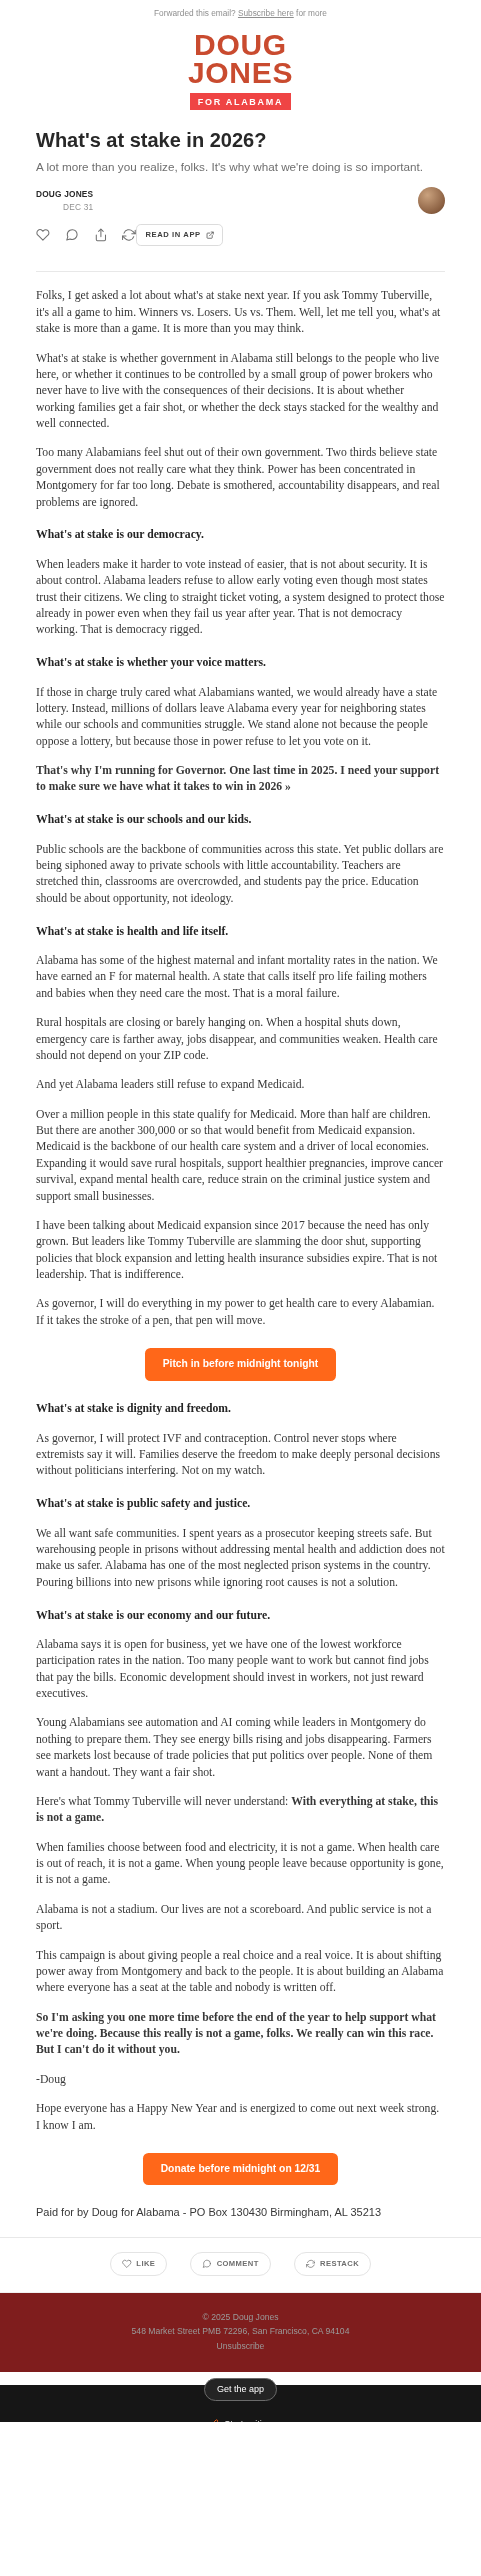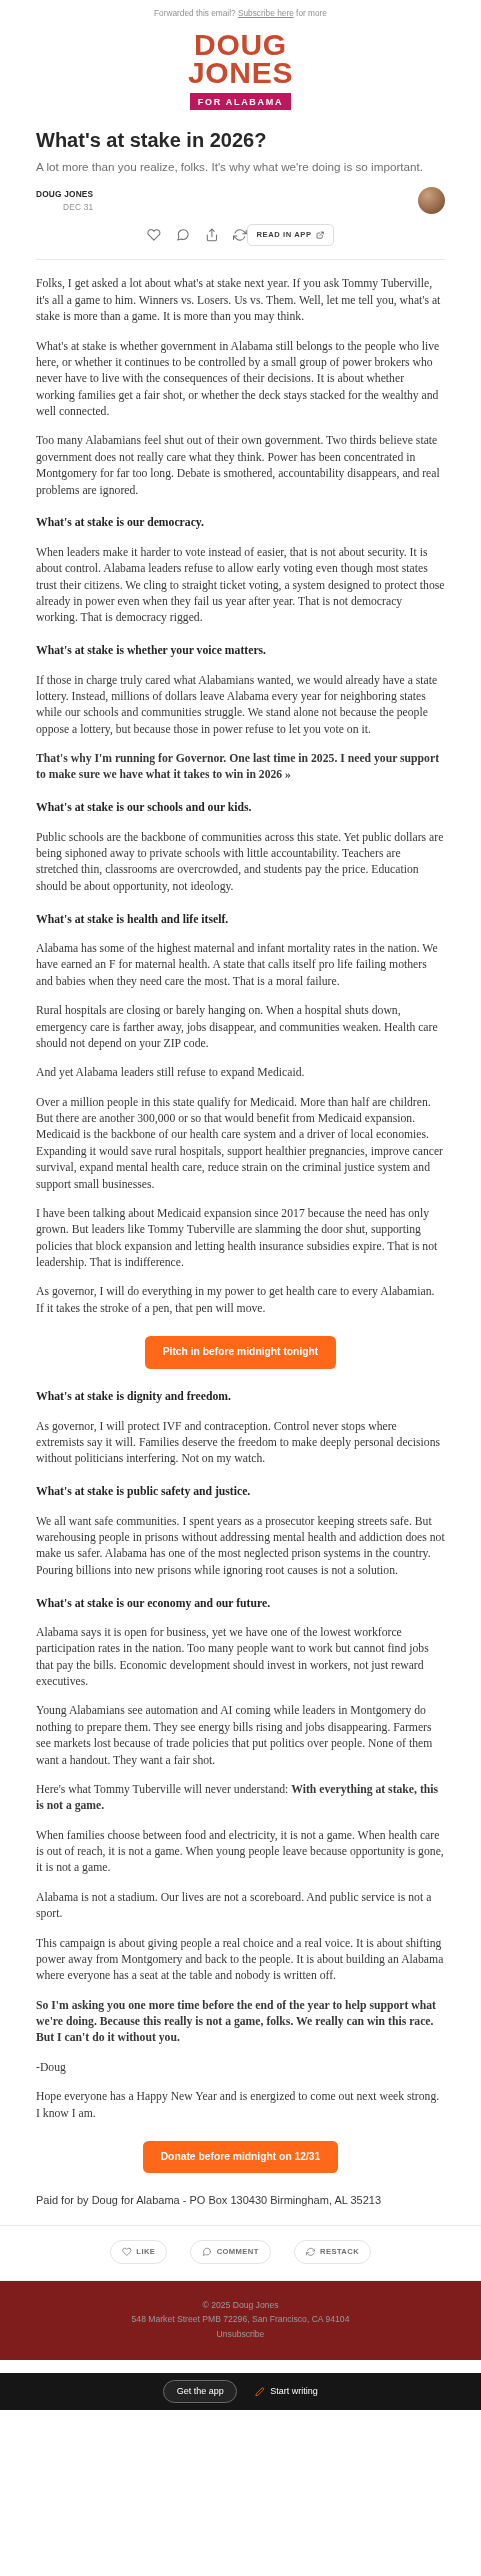--- a/index.html
+++ b/index.html
@@ -1,47 +1,47 @@
 <!DOCTYPE html>
 <html style="font-size:11px"><head>
 <meta charset="utf-8">
 <style>
   html,body{margin:0;padding:0;background:#ffffff;}
   body{width:481px;margin:0 auto;font-family:"Liberation Sans",sans-serif;color:#404040;}
   .topbar{padding:7.6px 0 4.8px;text-align:center;font-size:8.3px;color:#8f8f8f;}
   .topbar .link{text-decoration:underline;cursor:pointer;}
   .logo{padding:8.3px 0 1.4px;text-align:center;}
   .logo-line{font-size:30px;line-height:0.94;font-weight:bold;color:#c94b2f;letter-spacing:0.7px;}
-  .logo-banner{display:inline-block;margin-top:6.2px;background:#be185d;color:#ffffff;font-size:9px;font-weight:bold;letter-spacing:1.7px;padding:3.4px 8.3px;}
+  .logo-banner{display:inline-block;margin-top:6.2px;background:#ef4444;color:#ffffff;font-size:9px;font-weight:bold;letter-spacing:1.7px;padding:3.4px 8.3px;}
   .content{padding:0 36px;}
   .post-title{margin:16.5px 0 0;font-size:20px;line-height:1.2;font-weight:bold;color:#282828;}
   .post-subtitle{margin:6.9px 0 0;font-size:11.7px;line-height:1.45;color:#6f6f6f;}
   .byline{margin-top:11px;display:flex;align-items:center;justify-content:space-between;}
   .author-name{font-size:8.3px;font-weight:bold;color:#282828;letter-spacing:0.2px;cursor:pointer;}
   .post-date{margin-top:2.8px;font-size:8.3px;color:#909090;letter-spacing:0.2px;text-align:right;}
   .avatar{width:27.5px;height:27.5px;border-radius:50%;cursor:pointer;
           background:radial-gradient(circle at 35% 30%, #caa27e, #8a5f41 70%, #5f3f2a);}
-  .actions{margin-top:9.6px;padding-bottom:13px;border-bottom:0.7px solid #e8e8e8;display:flex;align-items:center;justify-content:center;}
+  .actions{margin-top:9.6px;padding-bottom:25px;border-bottom:0.7px solid #e8e8e8;display:flex;align-items:center;justify-content:flex-start;}
   .icon-group{display:flex;align-items:center;gap:15px;}
   .icon{width:13.8px;height:13.8px;stroke:#707070;fill:none;stroke-width:1.8;stroke-linecap:round;stroke-linejoin:round;cursor:pointer;}
   .read-in-app{display:flex;align-items:center;gap:4.8px;border:0.7px solid #dcdcdc;border-radius:4.8px;padding:5.5px 8.3px;font-size:7.6px;font-weight:bold;letter-spacing:0.6px;color:#3d3d3d;cursor:pointer;background:#fff;}
   .read-in-app svg{width:8.3px;height:8.3px;stroke:#3d3d3d;fill:none;stroke-width:2;stroke-linecap:round;stroke-linejoin:round;}
   .post-body{padding-top:16.5px;font-family:"Liberation Serif",serif;font-size:11.7px;line-height:1.4;color:#383838;}
   .body-p{margin:0 0 13px;}
   .body-h{margin:16.5px 0 13px;font-weight:bold;color:#242424;}
   .body-link{margin:0 0 13px;font-weight:bold;color:#383838;cursor:pointer;}
   .btn-wrap{text-align:center;margin:19px 0 20.6px;}
   .cta-button{display:inline-block;background:#ff6719;color:#ffffff;font-family:"Liberation Sans",sans-serif;font-size:10.3px;font-weight:bold;padding:9px 18px;border-radius:5.5px;cursor:pointer;}
   .paid-for{font-family:Liberation Sans, sans-serif;font-size:11px;color:#383838;margin:2.8px 0 19px;}
   .social-row{border-top:0.7px solid #e8e8e8;padding:13.8px 0 16.5px;display:flex;justify-content:center;gap:23px;background:#ffffff;}
   .social-btn{display:flex;align-items:center;gap:4.8px;border:0.7px solid #e4e4e4;border-radius:13.8px;padding:6.2px 11px;font-size:7.6px;font-weight:bold;letter-spacing:0.4px;color:#6e6e6e;cursor:pointer;background:#fff;}
   .social-btn svg{width:9.6px;height:9.6px;stroke:#6e6e6e;fill:none;stroke-width:1.8;stroke-linecap:round;stroke-linejoin:round;}
   .footer{background:#7f1d1d;border-top:0.7px solid #f0f0f0;text-align:center;padding:16.5px 0 19px;font-size:8.6px;line-height:1.7;color:#9a9a9a;}
   .footer .unsubscribe{cursor:pointer;}
-  .appbar{margin-top:12.4px;background:#161616;height:37px;display:flex;align-items:center;justify-content:center;gap:18px;}
+  .appbar{margin-top:12.4px;background:#161616;height:37px;display:flex;align-items:center;justify-content:center;gap:18px;flex-direction:column;}
   .get-app{background:#242424;border:0.7px solid #6a6a6a;color:#ffffff;font-size:9px;border-radius:12.4px;padding:5.5px 12.4px;cursor:pointer;font-family:"Liberation Sans",sans-serif;}
   .start-writing{display:flex;align-items:center;gap:5.5px;color:#ffffff;font-size:9px;cursor:pointer;}
   .start-writing svg{width:9.6px;height:9.6px;stroke:#ff6719;fill:none;stroke-width:2;stroke-linecap:round;stroke-linejoin:round;}
 </style>
 </head>
 <body>
 
 <div class="page">
 
   <div class="topbar">

